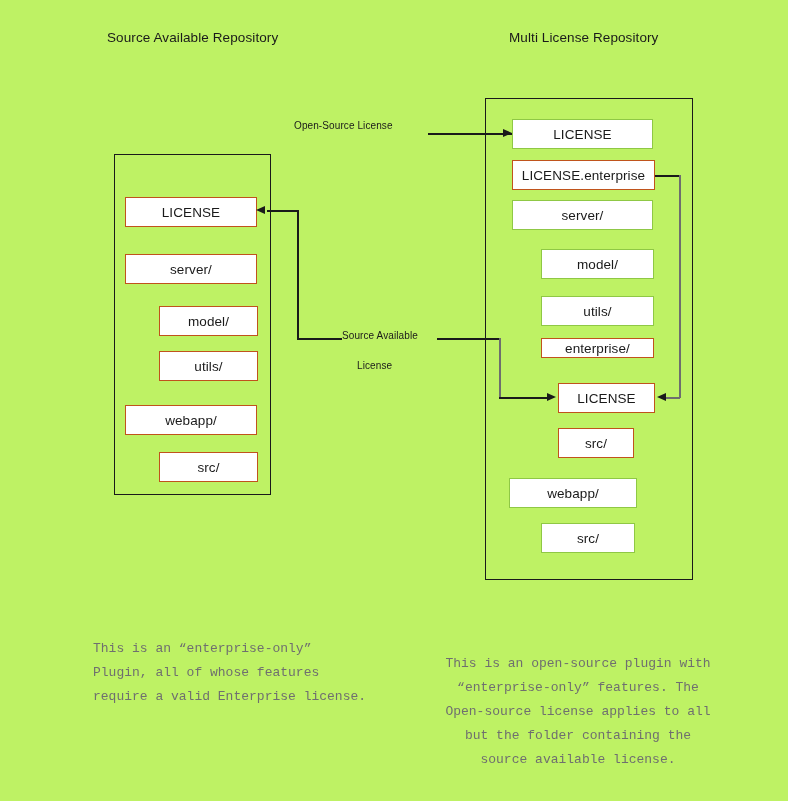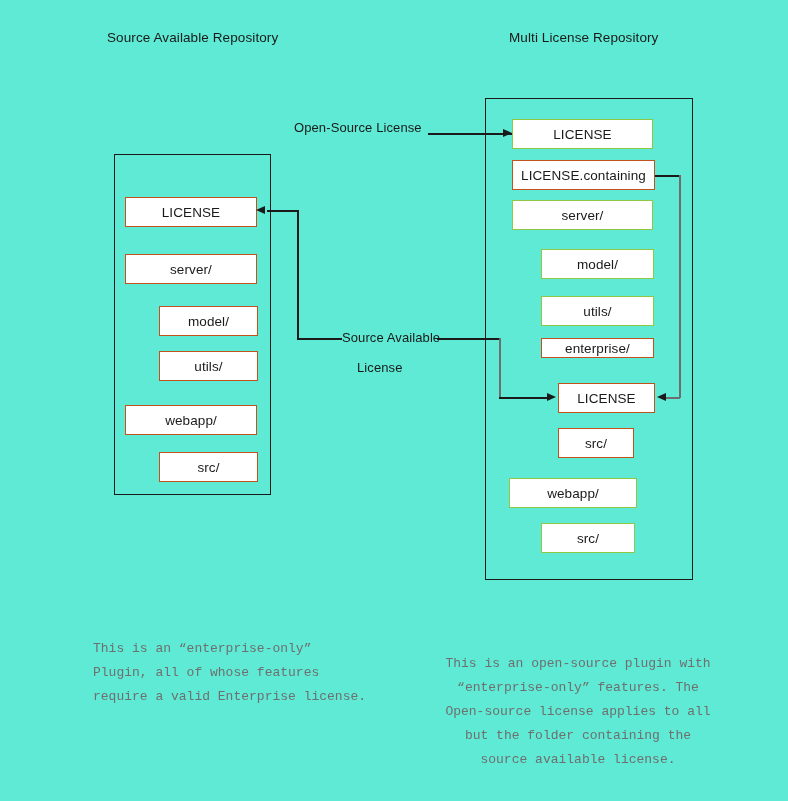--- a/index.html
+++ b/index.html
@@ -4,21 +4,21 @@
 <style>
   html, body {
     margin: 0;
     padding: 0;
     background: #ffffff;
   }
   #canvas {
     position: relative;
     width: 788px;
     height: 801px;
-    background: #5eead4;
+    background: #bef264;
     font-family: "Liberation Sans", sans-serif;
     overflow: hidden;
   }
   .hdr {
     position: absolute;
     font-size: 13.5px;
     color: #1a1a1a;
     white-space: nowrap;
     letter-spacing: 0.1px;
   }
@@ -58,21 +58,21 @@
   .arrow-right {
     border-width: 4.5px 0 4.5px 9px;
     border-color: transparent transparent transparent #1a1a1a;
   }
   .arrow-left {
     border-width: 4.5px 9px 4.5px 0;
     border-color: transparent #1a1a1a transparent transparent;
   }
   .edge-label {
     position: absolute;
-    font-size: 13px;
+    font-size: 10px;
     color: #1a1a1a;
     white-space: nowrap;
     letter-spacing: 0.1px;
   }
   .caption {
     position: absolute;
     font-family: "Liberation Mono", monospace;
     font-size: 13px;
     line-height: 24px;
     color: #6f6f6f;
@@ -107,21 +107,21 @@
   <div class="node" style="left:159px; top:452px; width:99px; height:30px;">
     <span>src/</span>
   </div>
 
   <div class="repo-frame" style="left:485px; top:98px; width:208px; height:482px;"></div>
 
   <div class="node green" style="left:512px; top:119px; width:141px; height:30px;">
     <span>LICENSE</span>
   </div>
   <div class="node" style="left:512px; top:160px; width:143px; height:30px;">
-    <span>LICENSE.containing</span>
+    <span>LICENSE.enterprise</span>
   </div>
   <div class="node green" style="left:512px; top:200px; width:141px; height:30px;">
     <span>server/</span>
   </div>
   <div class="node green" style="left:541px; top:249px; width:113px; height:30px;">
     <span>model/</span>
   </div>
   <div class="node green" style="left:541px; top:296px; width:113px; height:30px;">
     <span>utils/</span>
   </div>

